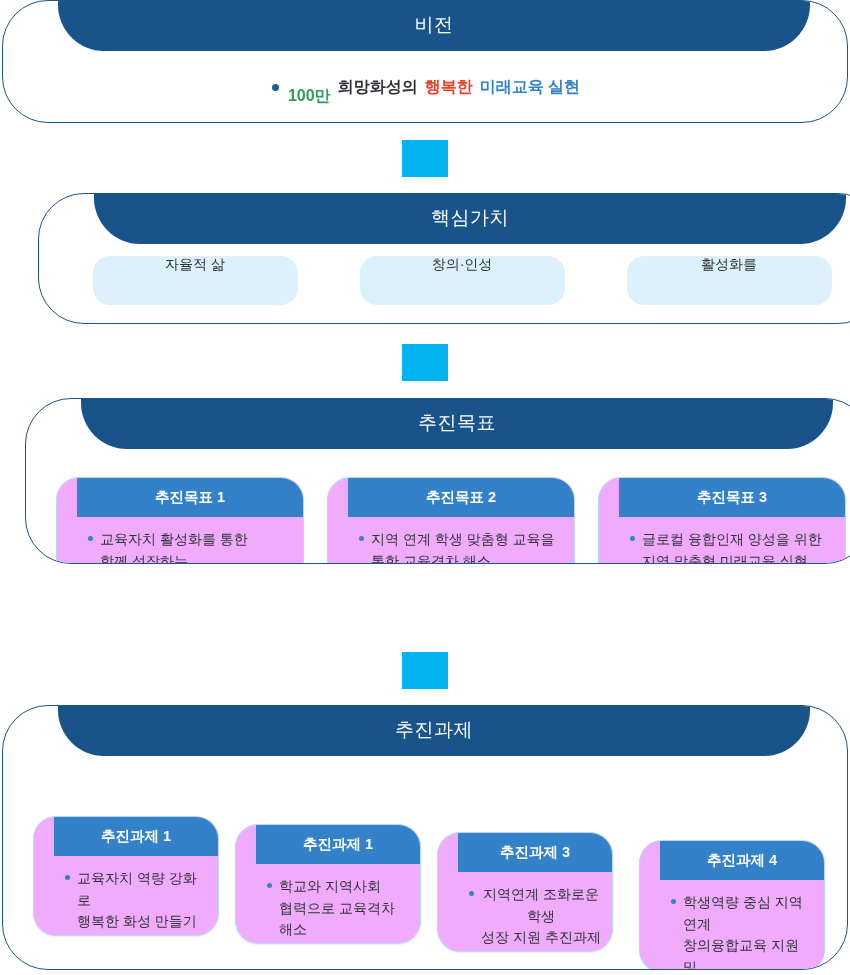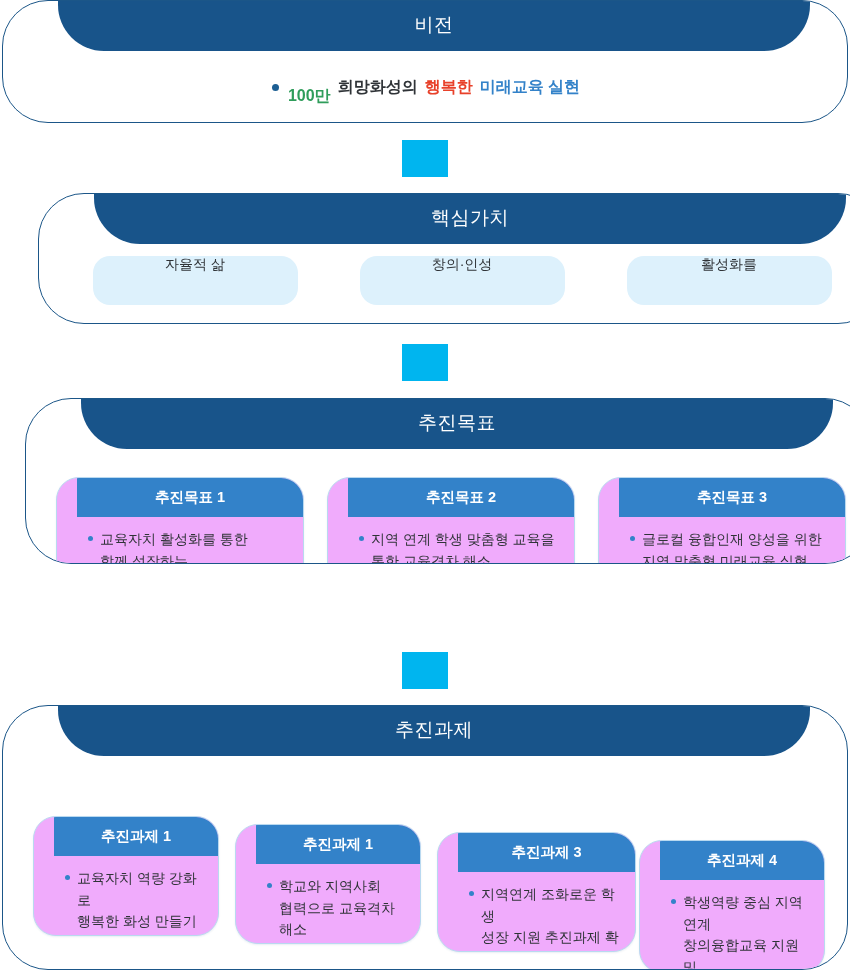--- a/index.html
+++ b/index.html
@@ -259,21 +259,21 @@
       <div class="card-head">
         <span>추진과제 1</span>
       </div>
       <div class="card-body">
         <span class="card-bullet"></span>
         <span class="card-text">학교와 지역사회
 협력으로 교육격차 해소</span>
       </div>
     </div>
 
-    <div class="card" style="left:434px; top:126px; width:199px; height:120px;">
+    <div class="card" style="left:434px; top:126px; width:176px; height:120px;text-align:center;">
       <div class="card-head">
         <span>추진과제 3</span>
       </div>
       <div class="card-body">
         <span class="card-bullet"></span>
         <span class="card-text">지역연계 조화로운 학생
 성장 지원 추진과제 확대</span>
       </div>
     </div>
 

